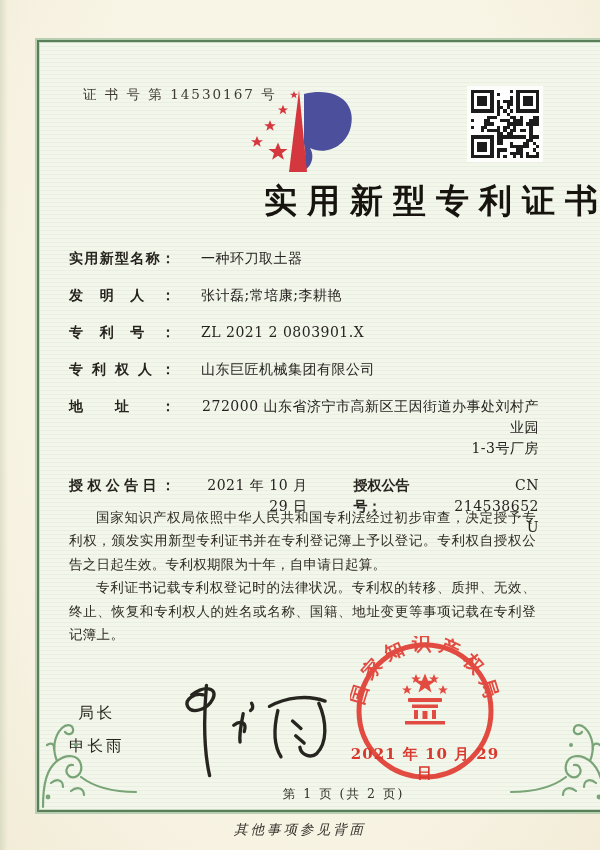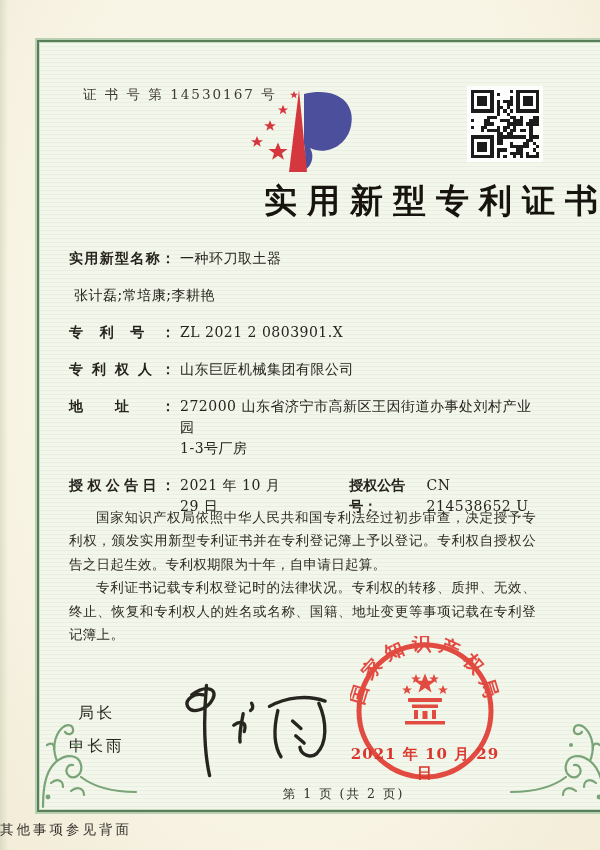--- a/index.html
+++ b/index.html
@@ -28,35 +28,35 @@
   .title {
     position:absolute; left:0; right:0; top:137px; text-align:right;
     font-size:33px; font-weight:bold; letter-spacing:10px; text-indent:10px; color:#17140f;
   }
   .fields { position:absolute; left:30px; top:206px; width:470px; font-size:14px; }
   .frow { display:flex; align-items:flex-start; margin-bottom:16px; line-height:21px; }
   .flabel {
     width:106px; flex:none; font-weight:bold; color:#26231e;
     text-align:justify; text-align-last:justify;
   }
-  .fvalue { margin-left:5px; white-space:pre-line; letter-spacing:.5px; color:#262320; }
+  .fvalue { margin-left:26px; white-space:pre-line; letter-spacing:.5px; color:#262320;text-align:right; }
   .grant-no-label { font-weight:bold; margin-left:46px; color:#26231e; }
   .paras { position:absolute; left:30px; top:464px; width:467px; font-size:13.5px; line-height:1.74; text-align:justify; color:#2f2b25; }
   .paras p { text-indent:2em; letter-spacing:.3px; }
   .officer { position:absolute; left:30px; top:655px; font-size:15.5px; letter-spacing:3px; line-height:33px; color:#26231e;text-align:center; }
   .signature { position:absolute; left:118px; top:636px; width:185px; height:105px; }
   .signature svg { width:100%; height:100%; display:block; }
   .seal { position:absolute; left:311px; top:594px; width:150px; height:150px; }
   .seal svg { width:100%; height:100%; display:block; }
   .seal-date { position:absolute; left:301px; top:703px; width:170px; text-align:center; color:#d9382e; font-size:15px; font-weight:bold; letter-spacing:1px; }
   .ornament { position:absolute; left:1px; bottom:1px; width:98px; height:88px; }
   .ornament svg { width:100%; height:100%; display:block; }
   .ornament.right { left:auto; right:1px; transform:scaleX(-1); }
   .page-no { position:absolute; left:0; right:0; bottom:7px; text-align:center; font-size:12.5px; letter-spacing:2px; color:#33302a;padding-left:40px; }
-  .back-note { position:absolute; left:0; right:0; top:821px; text-align:left; font-size:13.5px; letter-spacing:3px; color:#34312b; }
+  .back-note { position:absolute; left:0; right:0; top:821px; text-align:center; font-size:13.5px; font-style:italic; letter-spacing:3px; color:#34312b; }
 </style>
 </head>
 <body>
 
 <div class="frame">
 
   <div class="cert-no">证 书 号 第 14530167 号</div>
 
   <div class="logo">
     <svg viewBox="0 0 120 92">
@@ -215,20 +215,21 @@
   </div>
 
   <h1 class="title">实用新型专利证书</h1>
 
   <div class="fields">
     <div class="frow">
       <span class="flabel">实用新型名称：</span>
       <span class="fvalue">一种环刀取土器</span>
     </div>
     <div class="frow">
+      <span class="flabel">发明人：</span>
       <span class="fvalue">张计磊;常培康;李耕艳</span>
     </div>
     <div class="frow">
       <span class="flabel">专利号：</span>
       <span class="fvalue">ZL 2021 2 0803901.X</span>
     </div>
     <div class="frow">
       <span class="flabel">专利权人：</span>
       <span class="fvalue">山东巨匠机械集团有限公司</span>
     </div>

